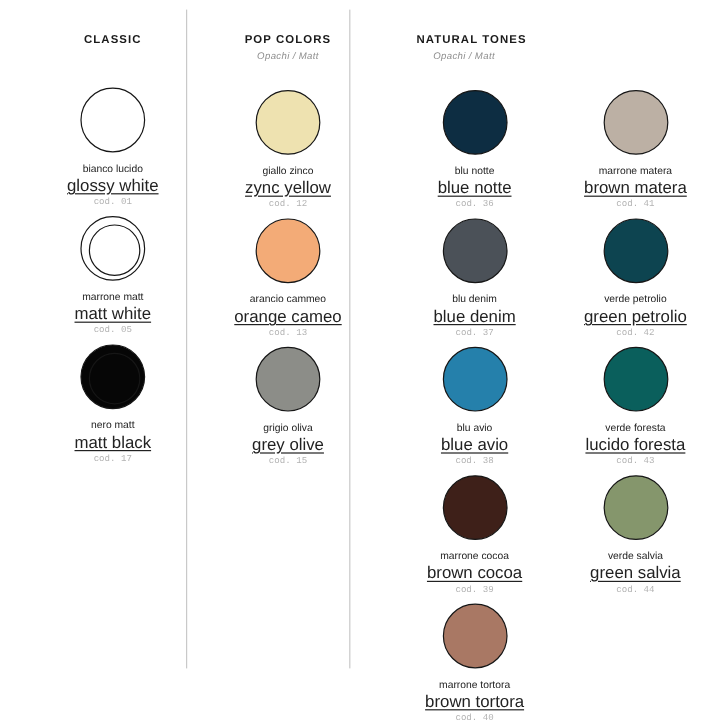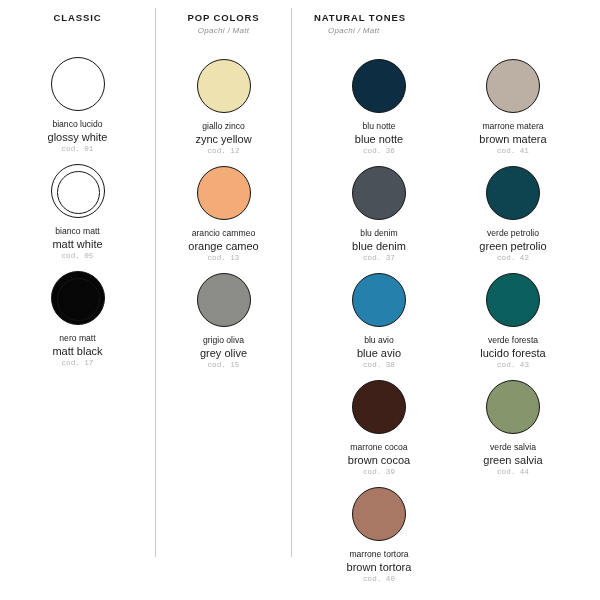--- a/index.html
+++ b/index.html
@@ -21,21 +21,22 @@
     position: absolute;
     top: 8px;
     width: 1px;
     background: #c9c9c9;
   }
   .divider.d1 { left: 155px; height: 549px; }
   .divider.d2 { left: 291px; height: 549px; }
 
   .group {
     position: absolute;
-    top: 0;
+    top: 16px;
+    padding-left: 33px;
   }
   .group-head {
     text-align: center;
   }
   .group-title {
     font-size: 9.5px;
     font-weight: bold;
     letter-spacing: 0.9px;
     color: #1a1a1a;
     margin-top: 12px;
@@ -96,22 +97,23 @@
     margin-top: 6px;
     text-align: center;
     line-height: 1.28;
   }
   .name-it {
     font-size: 8.6px;
     color: #222;
     white-space: nowrap;
   }
   .name-en {
-    font-size: 11px;
+    font-size: 14px;
     color: #222;
+    text-decoration: underline;
     text-underline-offset: 1.5px;
     white-space: nowrap;
   }
   .code {
     font-size: 7.6px;
     color: #b3b3b3;
     margin-top: 1px;
     white-space: nowrap;
     font-family: Liberation Mono, monospace;
   }
@@ -139,21 +141,21 @@
               <div class="name-it">bianco lucido</div>
               <div class="name-en">glossy white</div>
               <div class="code">cod. 01</div>
             </div>
           </div>
           <div class="swatch-cell">
             <div class="dot-wrap">
               <div class="dot matt" style="background: rgb(255, 255, 255);"></div>
             </div>
             <div class="labels">
-              <div class="name-it">bianco matt</div>
+              <div class="name-it">marrone matt</div>
               <div class="name-en">matt white</div>
               <div class="code">cod. 05</div>
             </div>
           </div>
           <div class="swatch-cell">
             <div class="dot-wrap">
               <div class="dot matt" style="background: rgb(6, 6, 6);"></div>
             </div>
             <div class="labels">
               <div class="name-it">nero matt</div>

